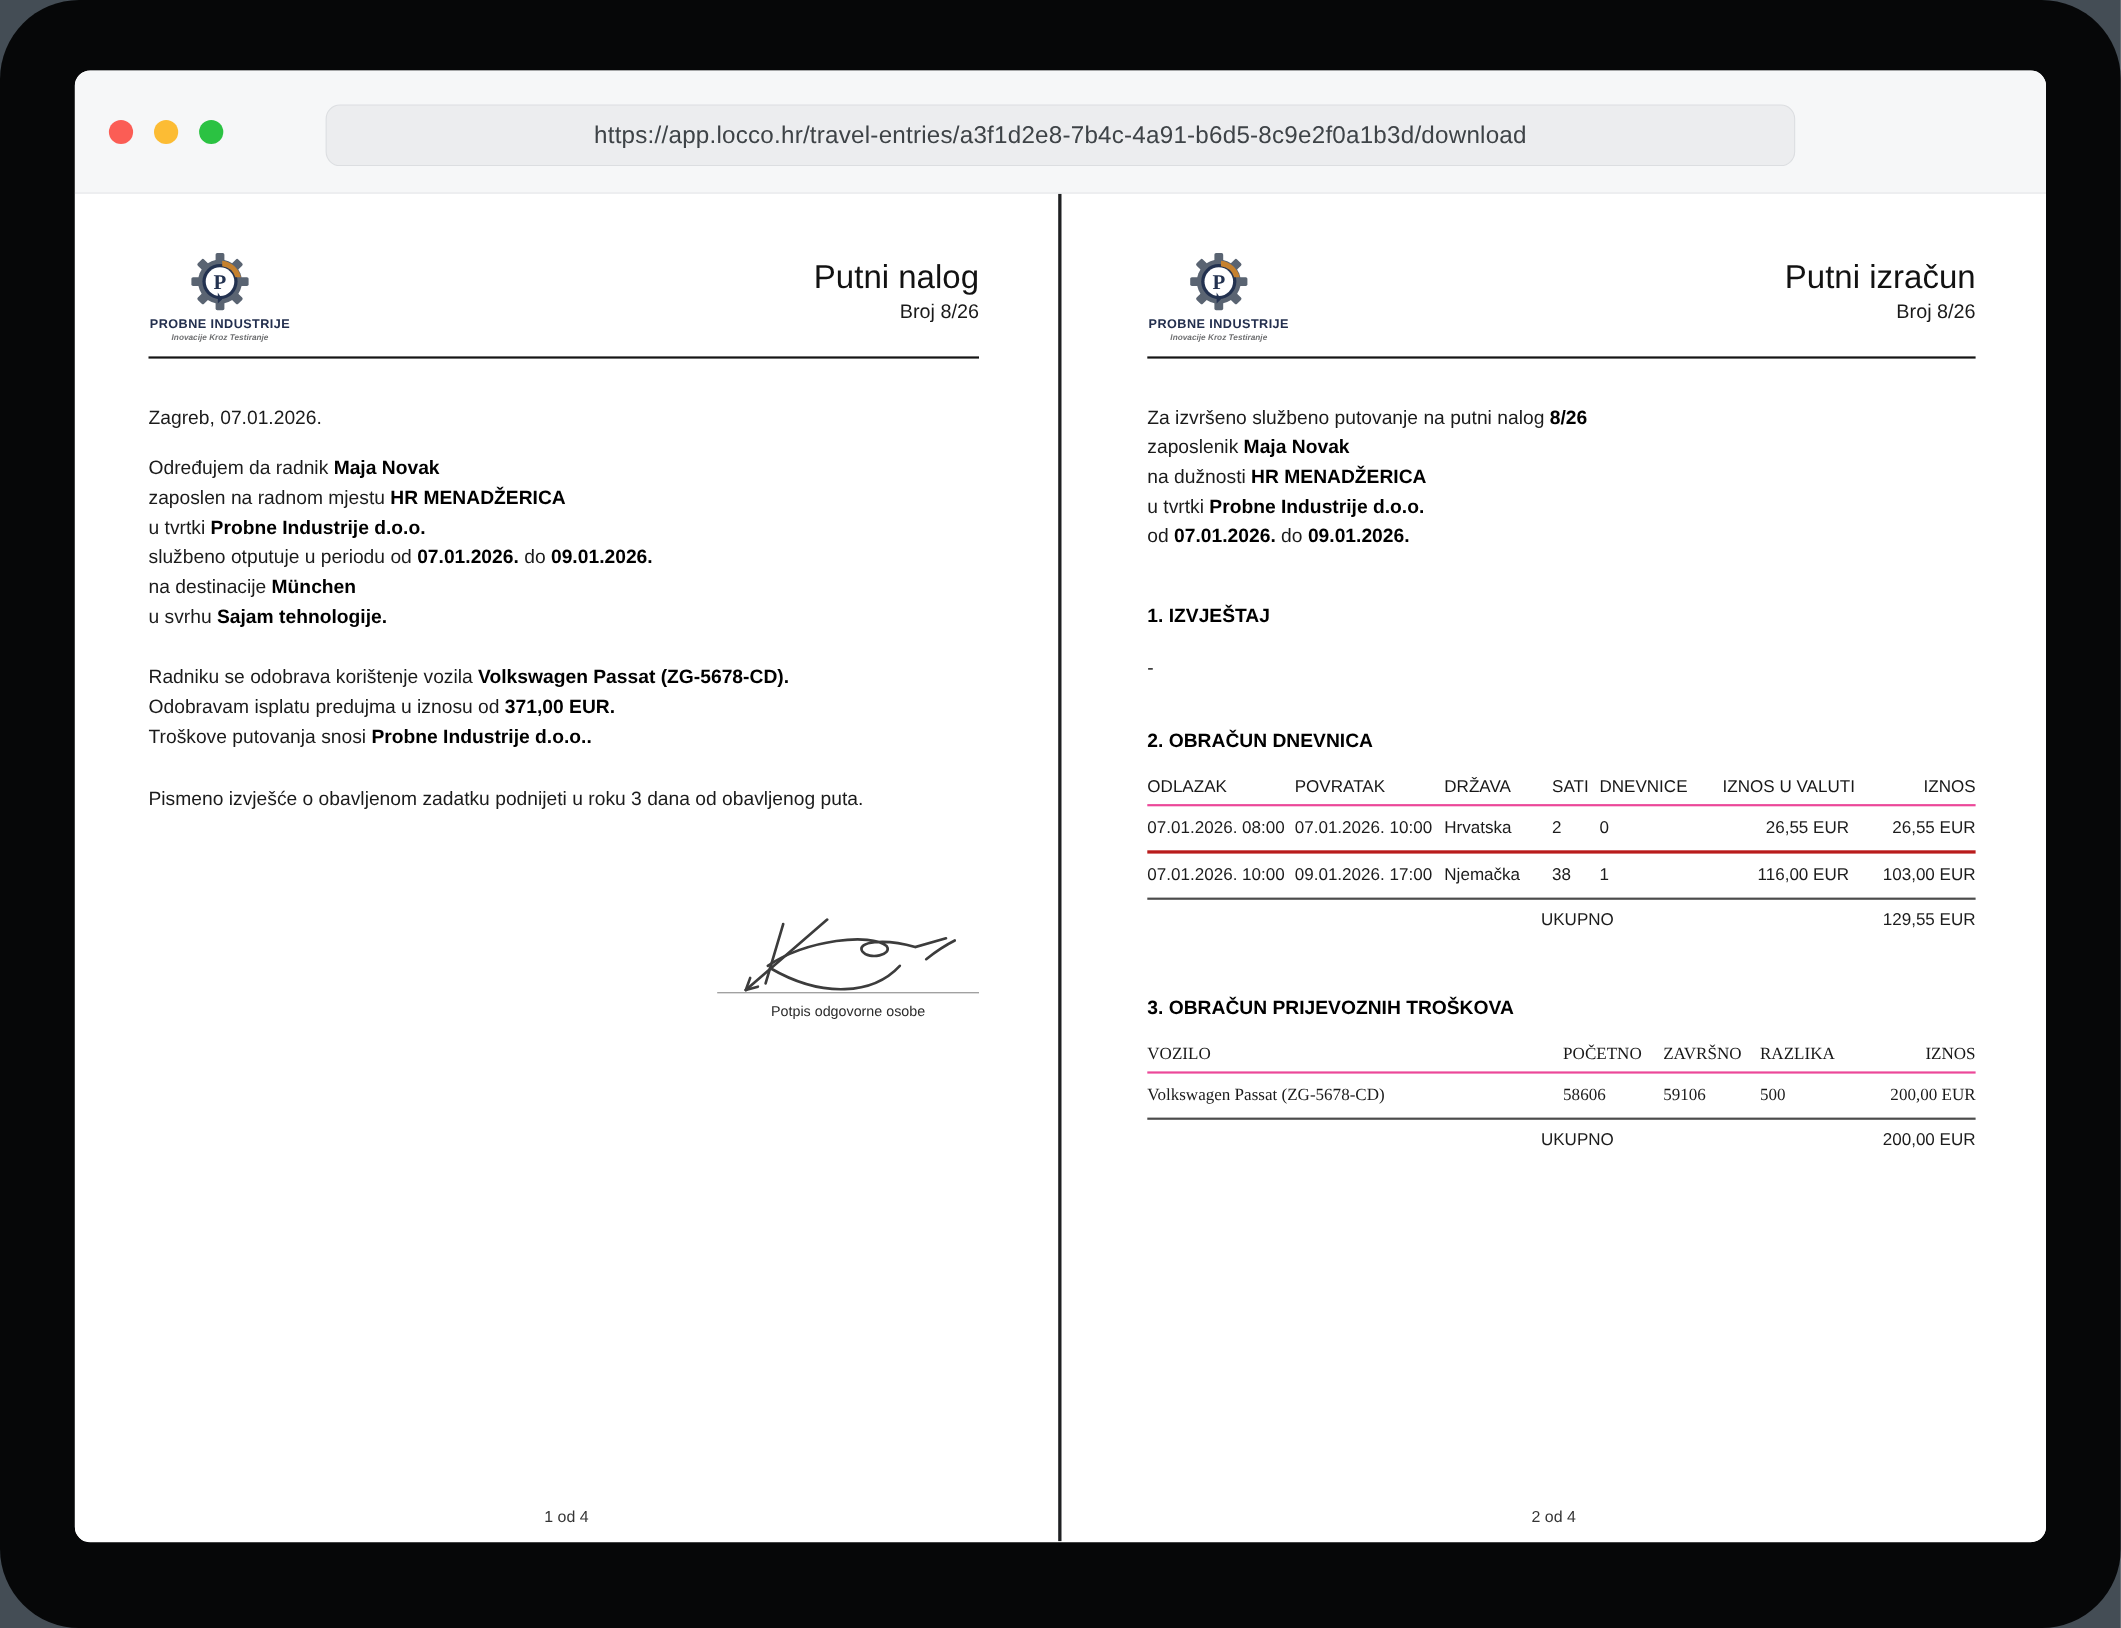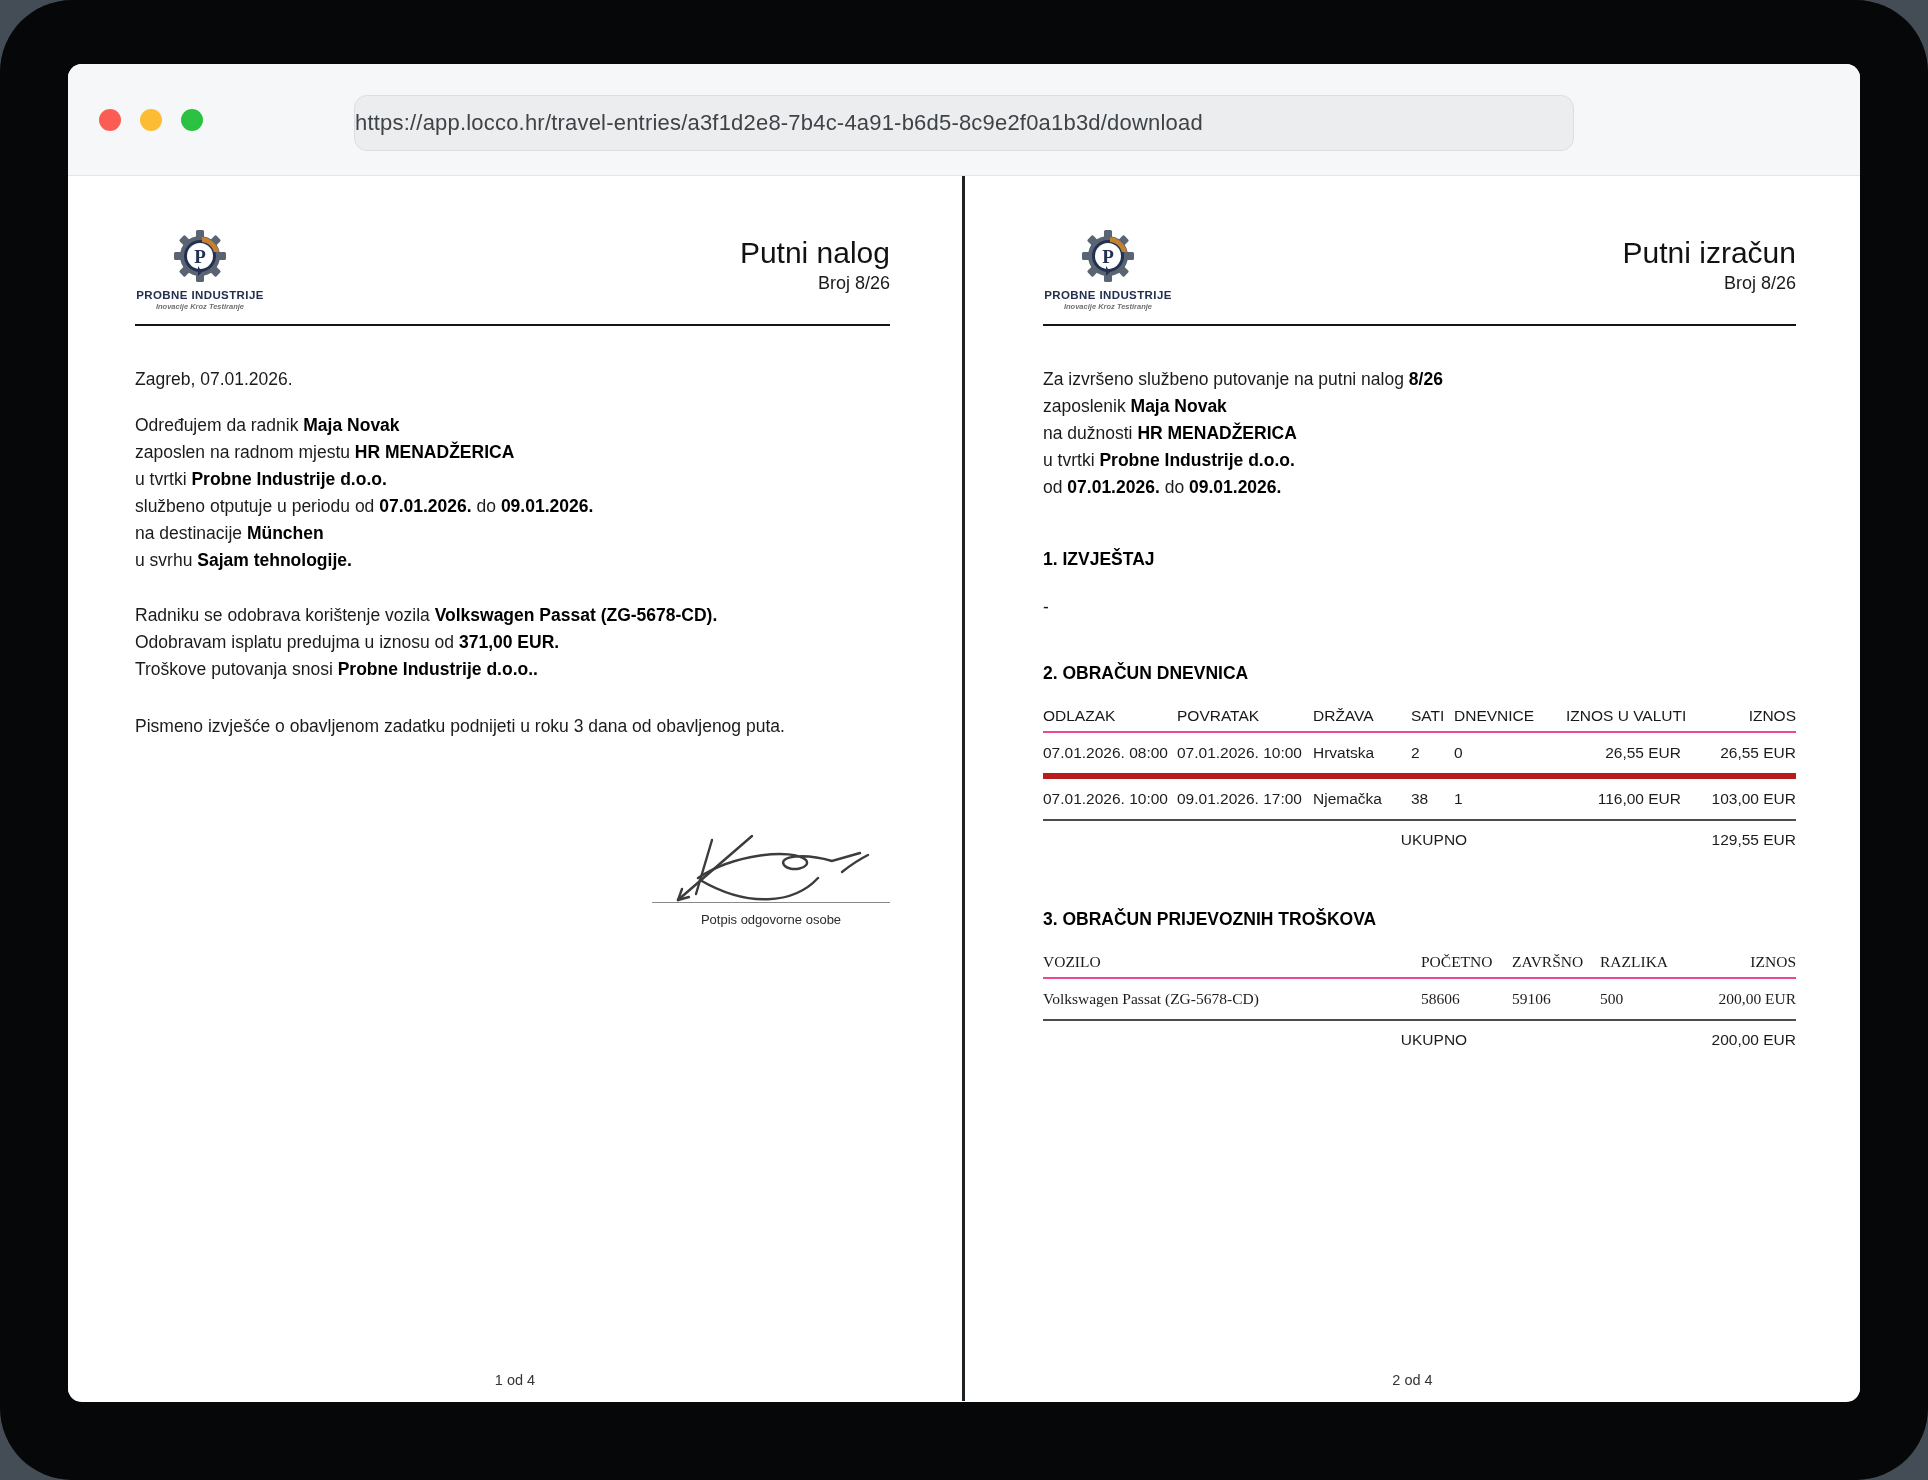--- a/index.html
+++ b/index.html
@@ -28,23 +28,23 @@
     display:flex; align-items:center;
     position:relative;
   }
   .lights { display:flex; gap:19px; margin-left:31px; }
   .light { width:22px; height:22px; border-radius:50%; }
   .light.red { background:#fb5d55; }
   .light.yellow { background:#fcbc34; }
   .light.green { background:#2bc242; }
   .urlbar {
     position:absolute; left:50%; top:31px; transform:translateX(-50%);
-    width:1220px; height:56px;
+    width:1336px; height:56px;
     background:#ecedef; border:1px solid #dcdee1; border-radius:13px;
-    display:flex; align-items:center; 
+    display:flex; align-items:center; justify-content:center;
     font-size:22px; color:#3e4347; letter-spacing:0.2px;
   }
   
   .viewer { display:flex; height:1225px; background:#fff; }
   .vdivider { width:3px; background:#1f2022; }
   .page { position:relative; }
   .page1 { width:894px; padding:52px 72px 0 67px; }
   .page2 { width:895px; padding:52px 64px 0 78px; }
 
   .doc-header { display:flex; justify-content:space-between; align-items:flex-start; }
@@ -82,21 +82,21 @@
   .sec2 { margin-top:42px; }
   .sec3 { margin-top:46px; }
 
   .tbl { margin-top:17px; font-size:15.5px; color:#1c1c1c; }
   .trow { display:grid; }
   .t2 .trow { grid-template-columns:134px 136px 98px 43px 112px 115px 115px; }
   .t3 .trow { grid-template-columns:378px 91px 88px 90px 106px;font-family:Liberation Serif, serif; }
   .c { padding:11px 0; white-space:nowrap; overflow:visible; }
   .thead .c { padding:6px 0; color:#181818; }
   .thead { border-bottom:2px solid #ec4899; }
-  .rsep { border-bottom:6px solid #b91c1c; }
+  .rsep { border-bottom:3px solid #b91c1c; }
   .rlast { border-bottom:2px solid #4c4c4c; }
   .num { text-align:right; }
   .tfoot { position:relative; display:block; height:42px; }
   .tfoot .total-label { position:absolute; left:336px; top:10px; width:110px; text-align:center; padding:0; }
   .tfoot .total { position:absolute; right:0; top:10px; padding:0; }
 </style>
 </head>
 <body>
 
 <div class="backdrop"></div>

